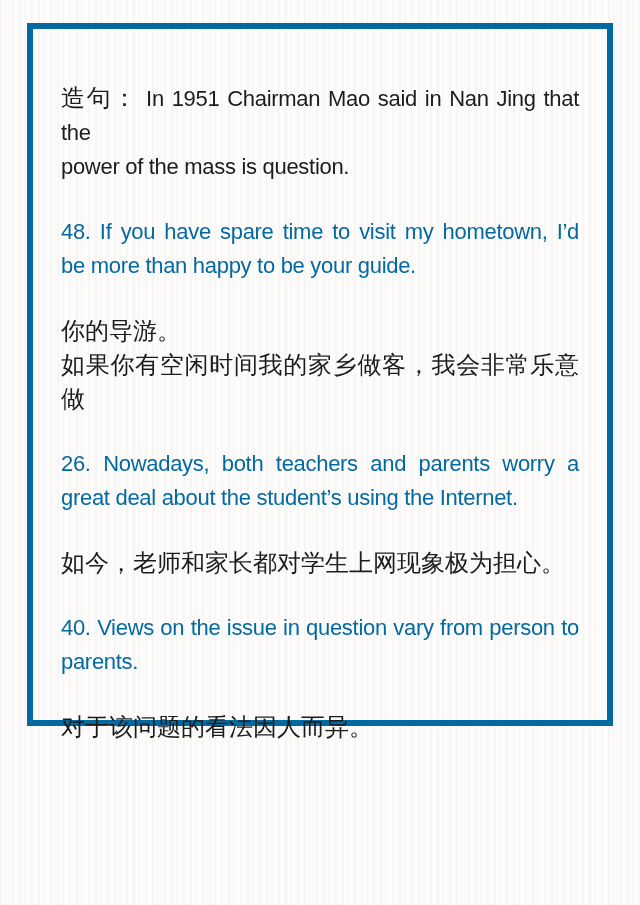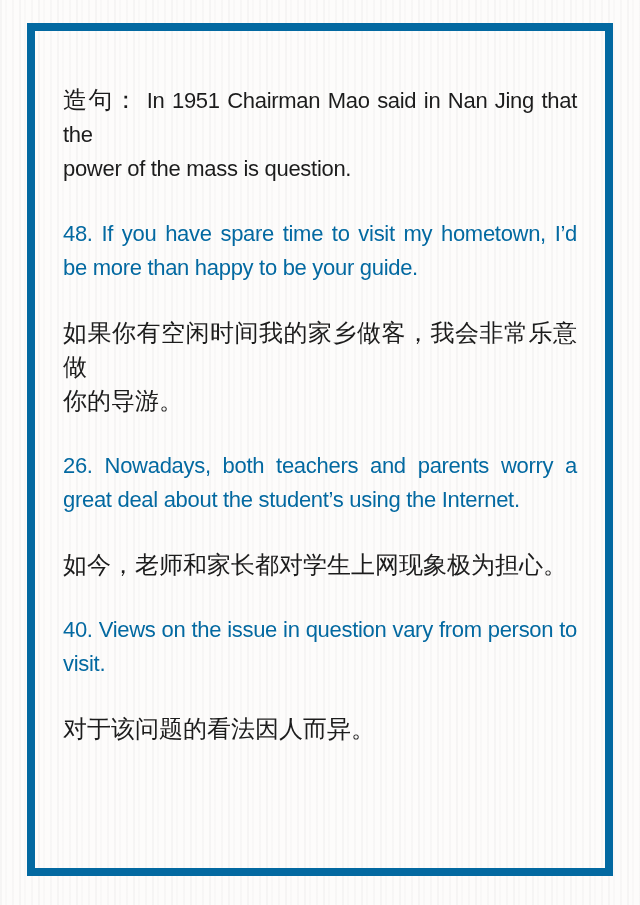--- a/index.html
+++ b/index.html
@@ -20,22 +20,22 @@
         rgba(120,120,125,0.03) 5px, rgba(120,120,125,0.03) 7px,
         rgba(255,255,255,0) 7px, rgba(255,255,255,0) 12px,
         rgba(120,120,125,0.045) 12px, rgba(120,120,125,0.045) 14px,
         rgba(255,255,255,0) 14px, rgba(255,255,255,0) 19px);
   }
   .frame {
     position: absolute;
     left: 27px;
     top: 23px;
     width: 586px;
-    height: 853px;
-    border: 8px solid #0369a1;
+    height: 703px;
+    border: 6px solid #0369a1;
     box-sizing: border-box;
     background: transparent;
   }
   .content {
     position: absolute;
     left: 28px;
     right: 28px;
     top: 52px;
   }
   .para {
@@ -77,36 +77,36 @@
 <span>In 1951 Chairman Mao said in Nan Jing that the</span></span>
         <span class="line">power of the mass is question.</span>
       </p>
 
       <p class="para en blue">
         <span class="line fill">48. If you have spare time to visit my hometown, I’d</span>
         <span class="line">be more than happy to be your guide.</span>
       </p>
 
       <p class="para zh dark">
+        <span class="line">你的导游。</span>
         <span class="line fill">如果你有空闲时间我的家乡做客，我会非常乐意做</span>
-        <span class="line">你的导游。</span>
       </p>
 
       <p class="para en blue">
         <span class="line fill">26. Nowadays, both teachers and parents worry a</span>
         <span class="line">great deal about the student’s using the Internet.</span>
       </p>
 
       <p class="para zh dark">
         <span class="line">如今，老师和家长都对学生上网现象极为担心。</span>
       </p>
 
       <p class="para en blue">
         <span class="line fill">40. Views on the issue in question vary from person to</span>
-        <span class="line">visit.</span>
+        <span class="line">parents.</span>
       </p>
 
       <p class="para zh dark">
         <span class="line">对于该问题的看法因人而异。</span>
       </p>
 
     </div>
   </div>
 </div>
 

